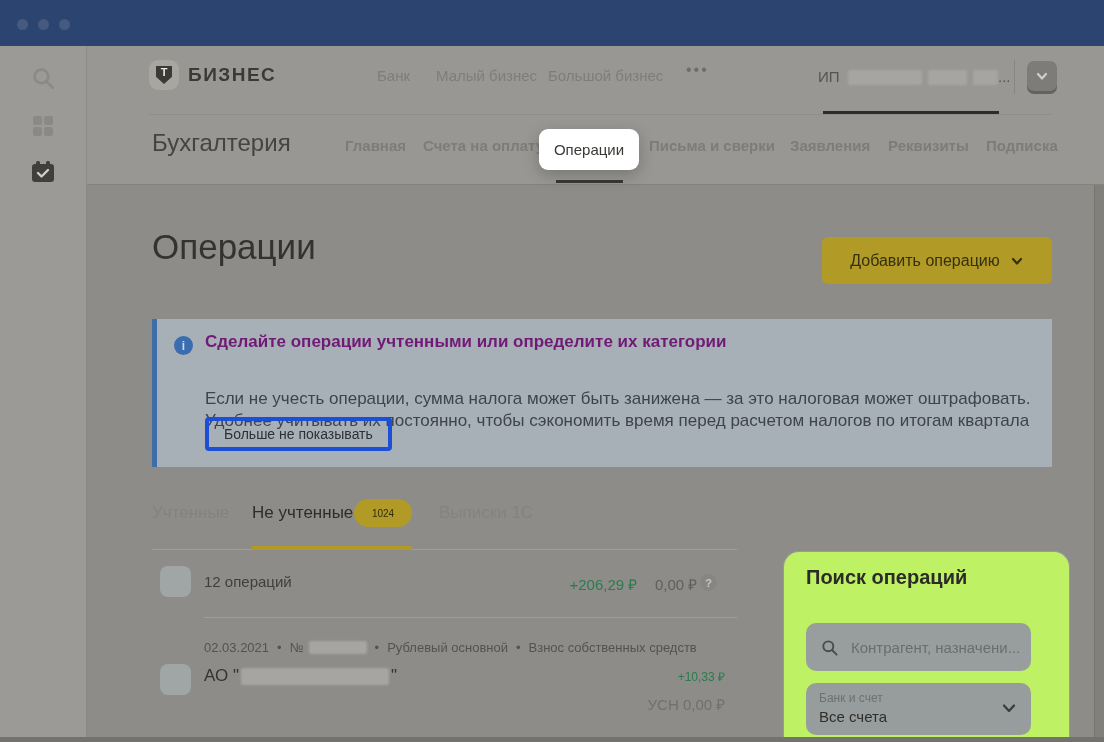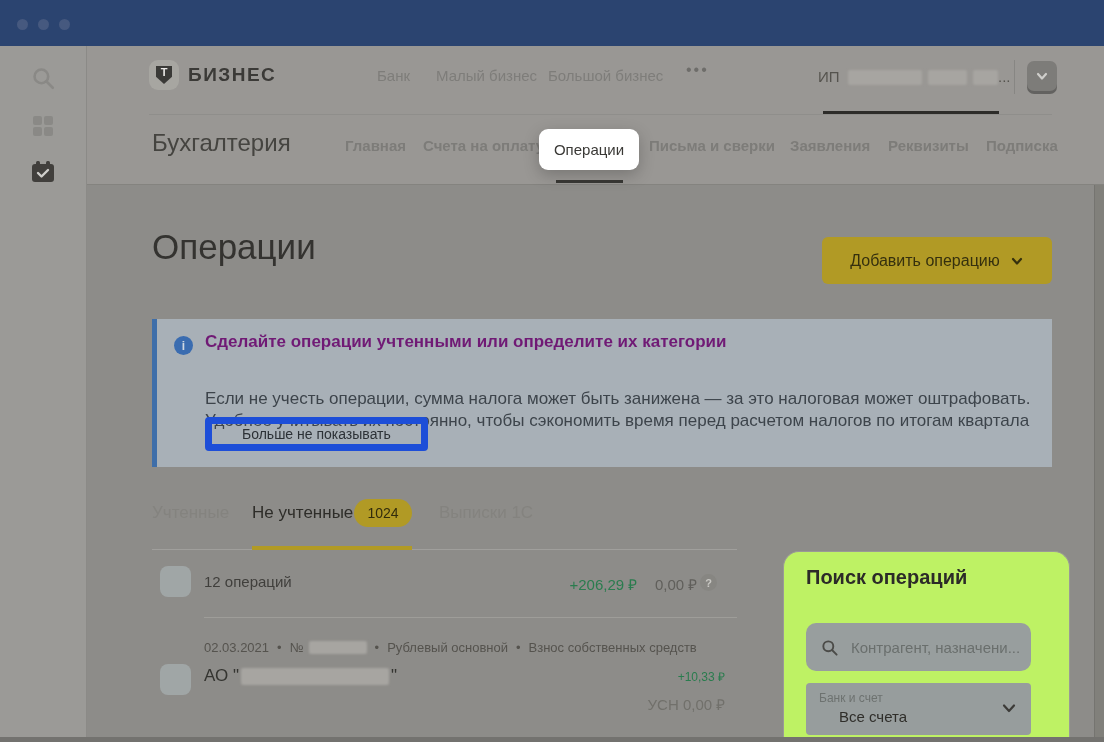--- a/index.html
+++ b/index.html
@@ -40,24 +40,24 @@
   .active-underline { position:absolute; left:556px; top:180px; width:67px; height:3px; background:#393835; }
 
   
   .page-title { position:absolute; left:152px; top:227px; font-size:35px; color:#343330; }
   .add-btn { position:absolute; left:822px; top:237px; width:230px; height:47px; border-radius:6px; background:#b19a25; border:none; display:flex; align-items:center; justify-content:center; gap:10px; font-size:16px; color:#35300e; font-family:inherit; cursor:pointer; }
 
   .banner { position:absolute; left:152px; top:319px; width:900px; height:148px; background:#a8b0b7; border-left:5px solid #3e6ea9; }
   .banner-icon { position:absolute; left:17px; top:17px; width:19px; height:19px; border-radius:50%; background:#3a6cb0; color:#cfd8e2; font-size:12px; font-weight:bold; display:flex; align-items:center; justify-content:center; font-style:normal; }
   .banner-title { position:absolute; left:48px; top:13px; font-size:17px; font-weight:bold; color:#701a75; }
   .banner-body { position:absolute; left:48px; top:41px; width:845px; font-size:17px; line-height:21.5px; color:#3d444b;margin-top:28px; }
-  .banner-dismiss { position:absolute; left:48px; top:98px; height:34px; padding:0 30px; background:transparent; border:7px solid #1d4ed8; border-radius:4px; font-size:14px; color:#2c3136; font-family:inherit; cursor:pointer; }
+  .banner-dismiss { position:absolute; left:48px; top:98px; height:34px; padding:0 15px; background:transparent; border:4px solid #1d4ed8; border-radius:4px; font-size:14px; color:#2c3136; font-family:inherit; cursor:pointer; }
 
   .tab { position:absolute; top:503px; font-size:17px; cursor:pointer; }
-  .tab-badge { position:absolute; left:354px; top:499px; width:58px; height:28px; border-radius:14px; background:#b19a25; color:#322c0c; font-size:14px; display:flex; align-items:center; justify-content:center; }
+  .tab-badge { position:absolute; left:354px; top:499px; width:58px; height:28px; border-radius:14px; background:#b19a25; color:#322c0c; font-size:10px; display:flex; align-items:center; justify-content:center; }
   .tabs-divider { position:absolute; left:152px; top:549px; width:585px; height:1px; background:#a09f9c; }
   .tab-underline { position:absolute; left:252px; top:546px; width:160px; height:4px; background:#b19a25; }
 
   .checkbox { position:absolute; left:160px; width:31px; height:31px; border-radius:8px; background:#a0a6a6; cursor:pointer; }
   .group-label { position:absolute; left:204px; top:573px; font-size:15px; color:#403f3c; }
   .amt-green { color:#2a7c4e; }
   .group-income { position:absolute; right:467px; top:574px; font-size:15px; }
   .group-tax { position:absolute; right:407px; top:574px; font-size:15px; color:#605f5b; }
   .help-icon { position:absolute; left:700px; top:574px; width:17px; height:17px; border-radius:50%; background:#878682; color:#c9c8c4; font-size:11px; font-weight:bold; display:flex; align-items:center; justify-content:center; cursor:pointer; }
   .row-divider { position:absolute; left:204px; top:617px; width:533px; height:1px; background:#9e9d99; }
@@ -69,23 +69,23 @@
   .op-amount { position:absolute; right:379px; top:668px; font-size:12px; }
   .op-desc { position:absolute; left:204px; top:695px; display:flex; align-items:center; gap:6px; font-size:15px; color:#54534e; }
   .op-tax { position:absolute; right:379px; top:694px; font-size:15px; color:#71706b; }
 
   
   .search-card { position:absolute; left:783px; top:551px; width:287px; height:191px; background:#bef264; border:1px solid #9a9996; border-bottom:none; border-radius:16px 16px 0 0; }
   .card-title { position:absolute; left:22px; top:14px; font-size:20px; font-weight:bold; color:#2c2b28; }
   .card-search { position:absolute; left:22px; top:71px; width:225px; height:48px; border-radius:10px; background:#989e9e; display:flex; align-items:center; }
   .card-search input { border:none; background:transparent; outline:none; width:170px; font-size:15px; color:#3a3936; font-family:inherit; }
   .card-search input::placeholder { color:#6a6f6d; opacity:1; }
-  .card-select { position:absolute; left:22px; top:131px; width:225px; height:52px; border-radius:4px; background:#979d9d; cursor:pointer; }
+  .card-select { position:absolute; left:22px; top:131px; width:225px; height:52px; border-radius:10px; background:#979d9d; cursor:pointer; }
   .sel-label { position:absolute; left:13px; top:8px; font-size:12px; color:#6d7270; }
-  .sel-value { position:absolute; left:13px; top:25px; font-size:15px; color:#2f2e2a;margin-left:20px; }
+  .sel-value { position:absolute; left:13px; top:25px; font-size:15px; color:#2f2e2a; }
   .sel-chevron { position:absolute; right:12px; top:15px; }
 
   .right-strip { position:absolute; right:0; top:185px; width:10px; height:557px; background:#81807b; border-left:1px solid #757470; }
   .bottom-strip { position:absolute; left:0; bottom:0; width:1104px; height:5px; background:#73726f; }
 </style>
 </head>
 <body>
 
 <div class="screen">
 

